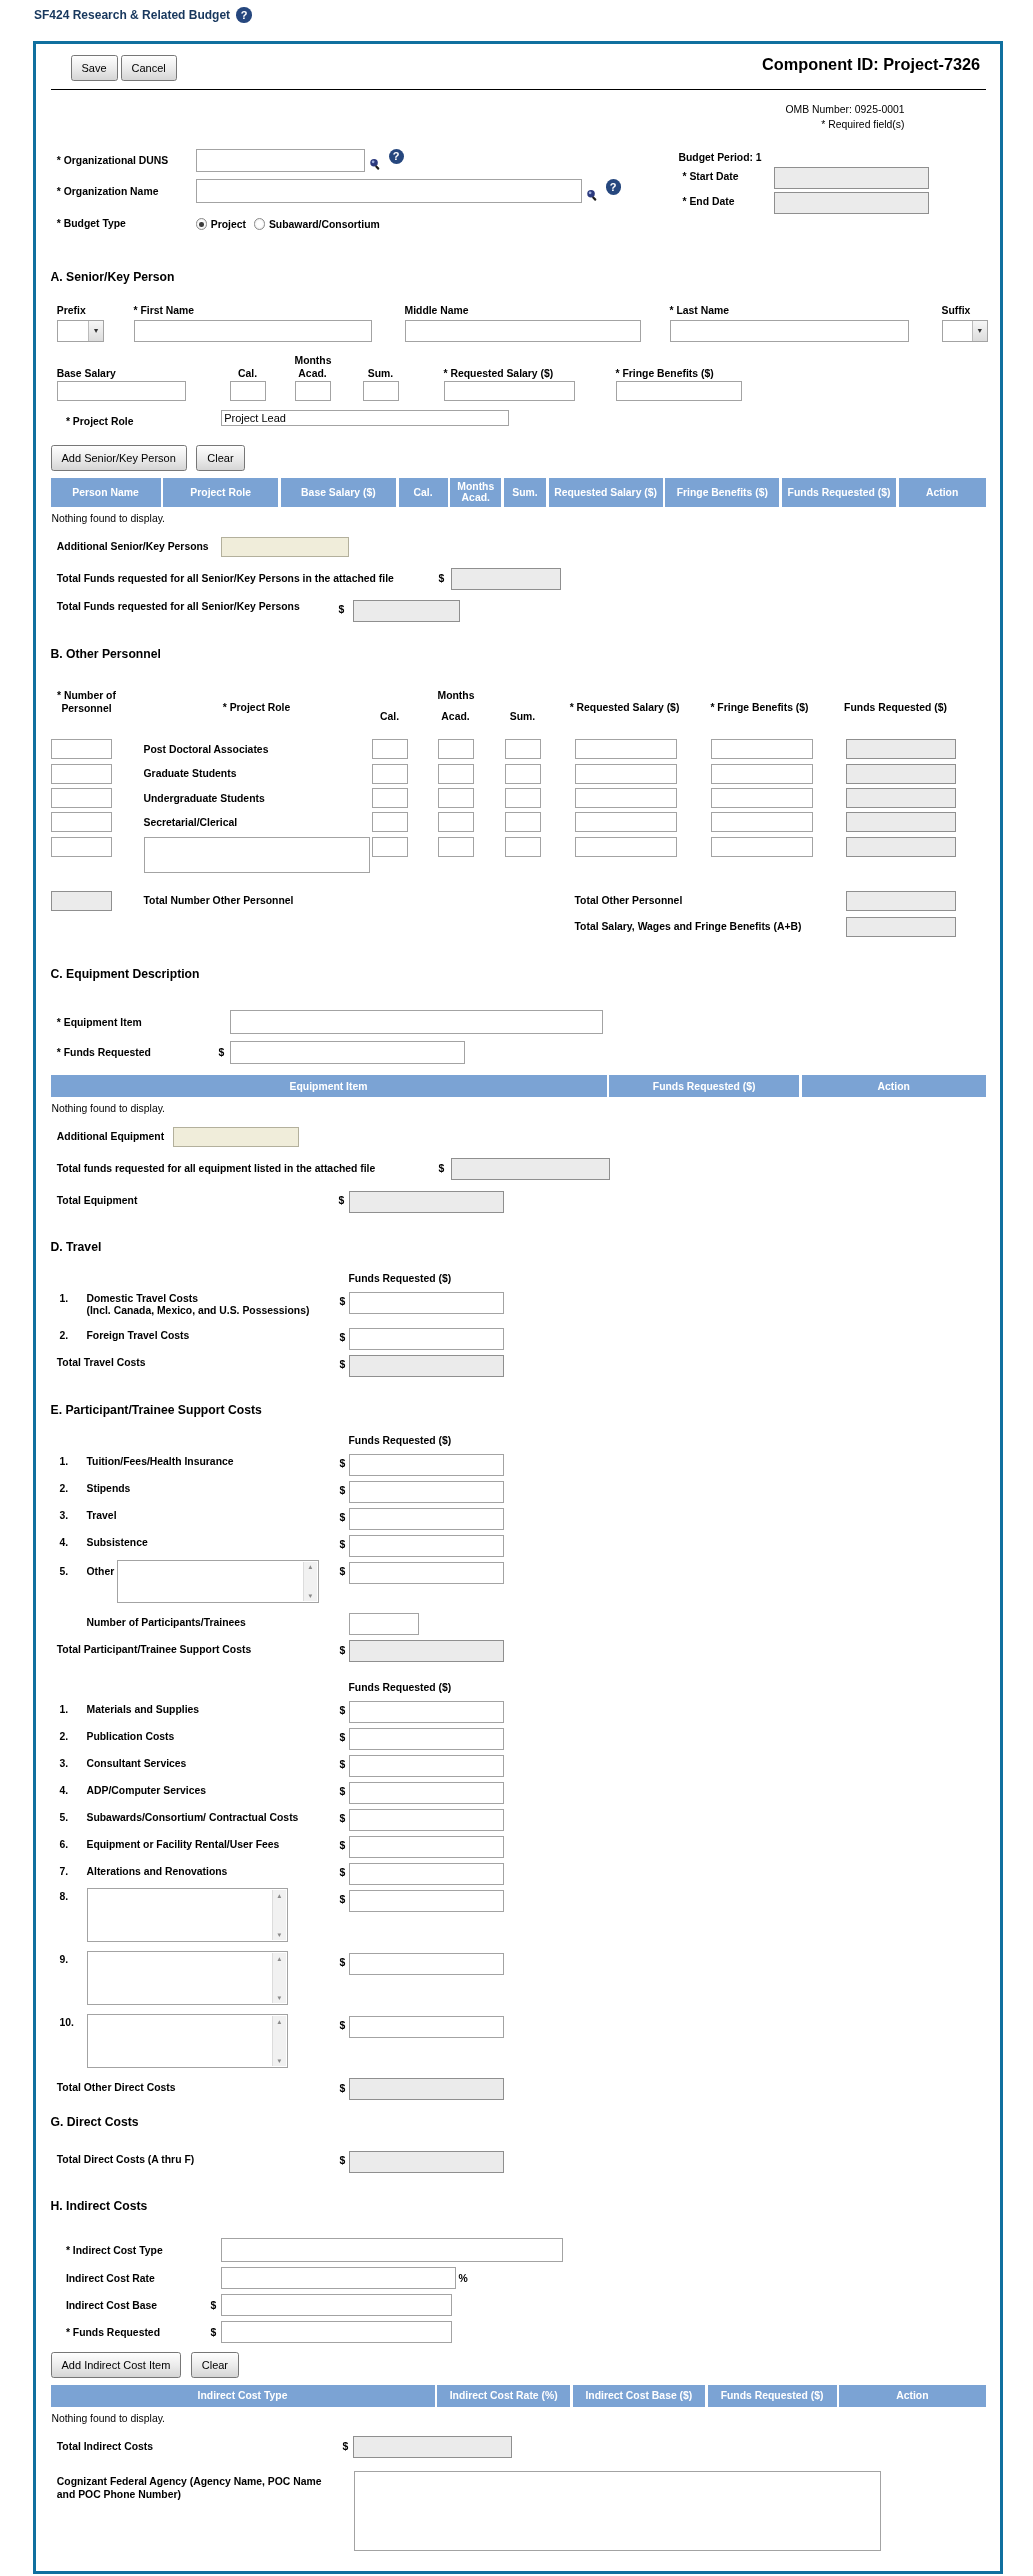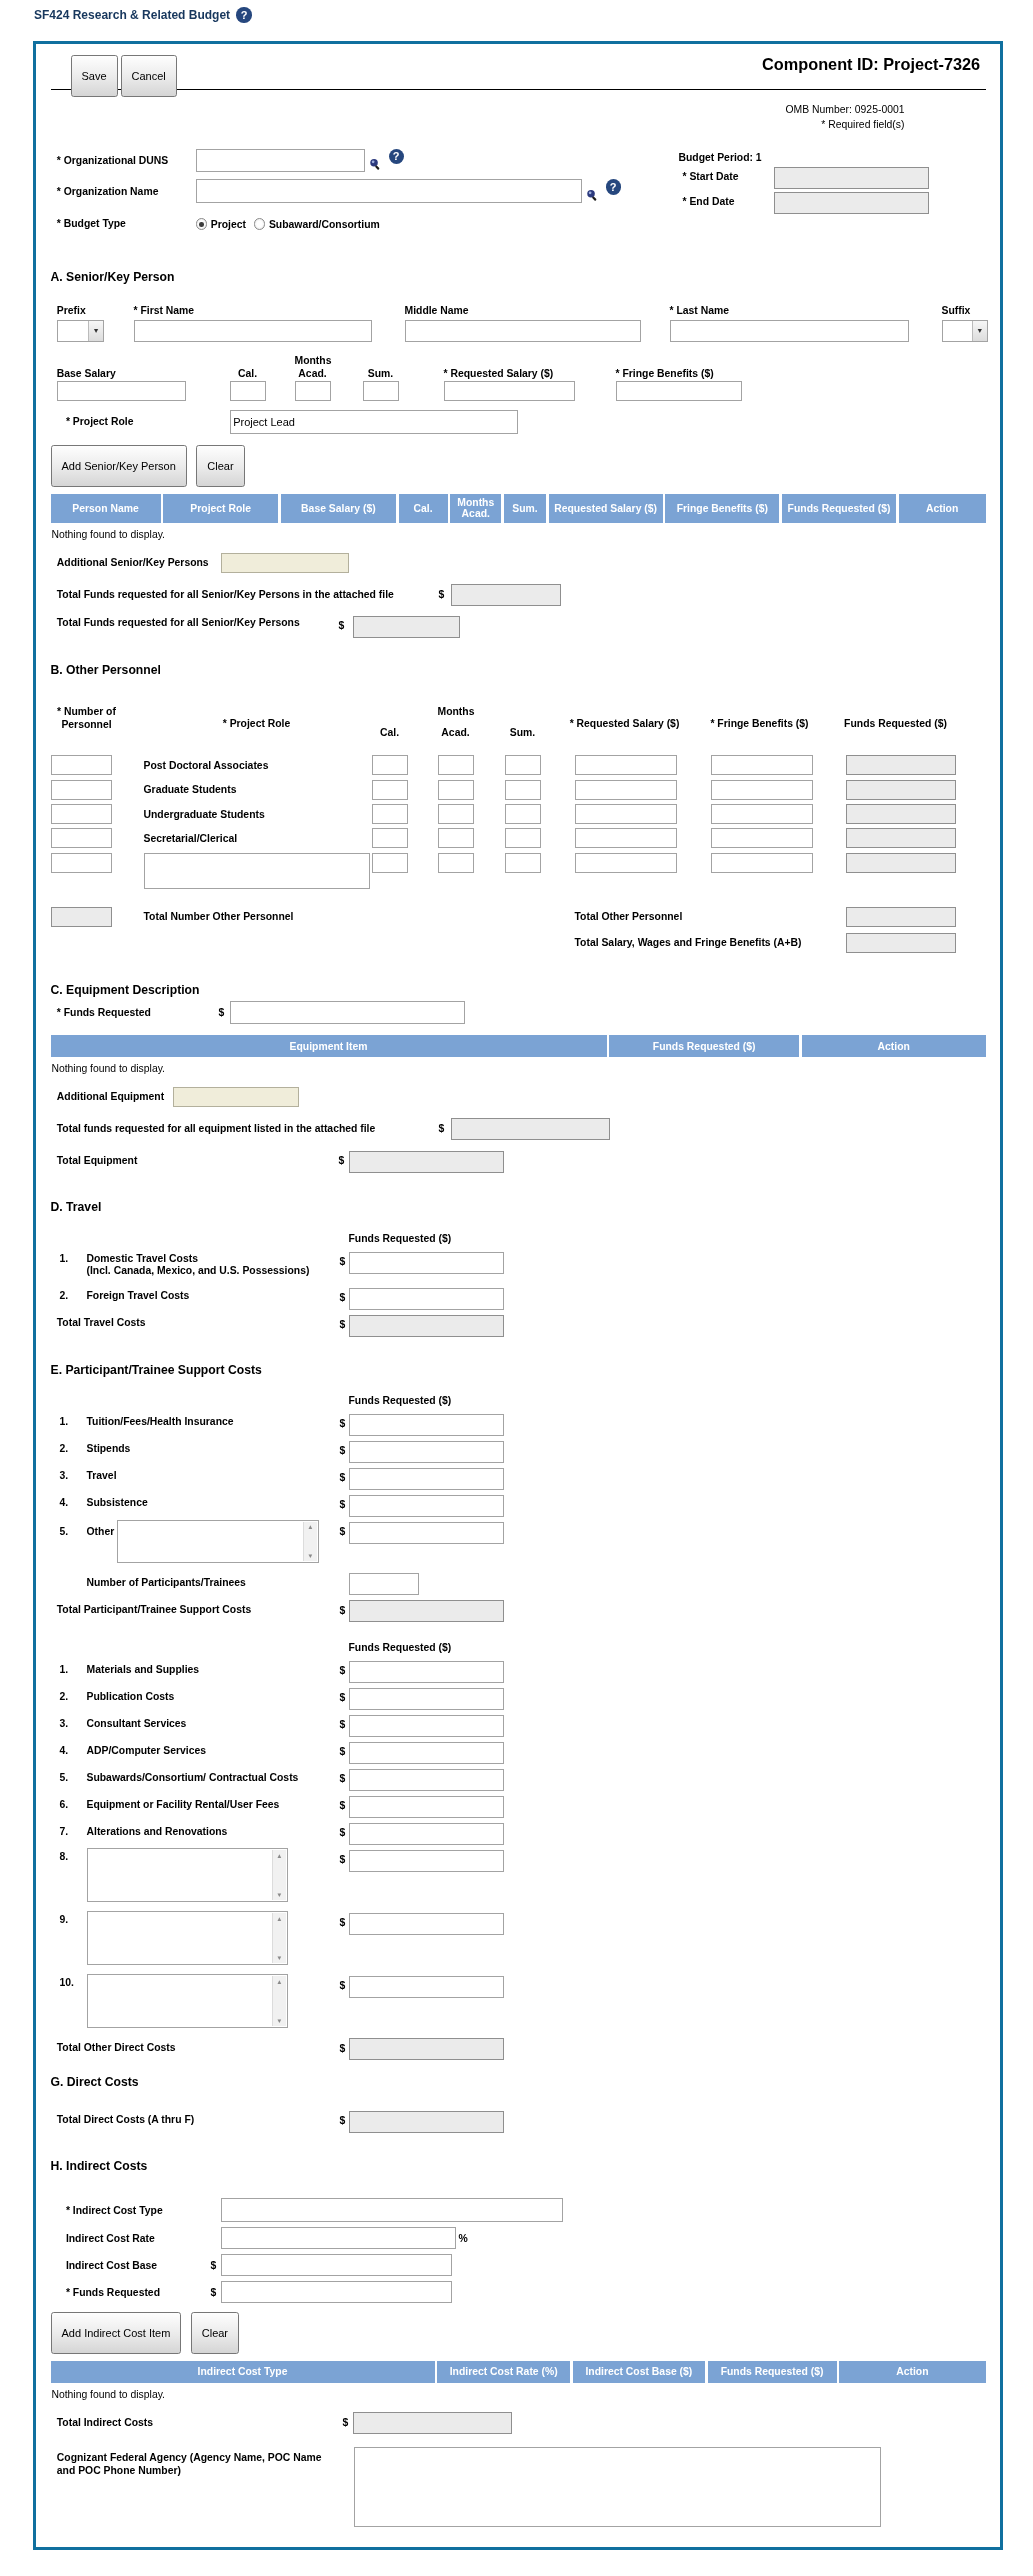--- a/index.html
+++ b/index.html
@@ -14,21 +14,21 @@
   .abs{position:absolute;box-sizing:border-box;}
   .lbl{font-size:10.4px;font-weight:bold;line-height:1.3;}
   .sec{font-size:12.2px;font-weight:bold;margin:0;}
   .inp{box-sizing:border-box;height:20px;border:0.9px solid #a3a3a3;background:#fff;padding:0 2.7px;
        font:11px "Liberation Sans",sans-serif;}
   .ro{background:#ebebeb;border-color:#8f8f8f;}
   .beige{background:#f0edda;border-color:#b3b09c;}
   .sel{display:flex;align-items:center;justify-content:flex-end;border:0.9px solid #a3a3a3;background:#fff;height:22px;}
   .sel .arr{width:13.6px;height:100%;display:flex;align-items:center;justify-content:center;
             background:linear-gradient(#f7f7f7,#dcdcdc);border-left:0.9px solid #bbb;font-size:7.2px;color:#333;}
-  .btn{display:inline-block;padding:14px 10px;font:11px "Liberation Sans",sans-serif;color:#000;
+  .btn{display:inline-block;padding:6px 10px;font:11px "Liberation Sans",sans-serif;color:#000;
        background:linear-gradient(#fefefe,#eaeaea 55%,#d5d5d5);border:0.9px solid #777;border-radius:2.7px;cursor:pointer;}
   .thead{display:flex;gap:2.7px;margin-top:7.2px;}
   .th{background:#7ba3d4;color:#fff;font-weight:bold;font-size:10.4px;text-align:center;
       display:flex;align-items:center;justify-content:center;box-sizing:border-box;padding:1.8px;}
   .nothing{font-size:10.4px;margin:6.3px 0 0 0.9px;}
   .radio{display:inline-block;width:11.7px;height:11.7px;border-radius:50%;border:0.9px solid #8a8a8a;
          background:radial-gradient(#fff 40%,#e2e2e2);vertical-align:-1.8px;box-sizing:border-box;}
   .radio.on::after{content:"";display:block;width:4.5px;height:4.5px;background:#3c3c3c;border-radius:50%;margin:2.7px auto;}
   .rlbl{font-size:10.4px;font-weight:bold;margin:0 3.6px;}
   .ta{box-sizing:border-box;border:0.9px solid #a3a3a3;background:#fff;position:relative;}
@@ -128,21 +128,21 @@
     <input class="inp abs" style="left: 6.3px; top: 28px; width: 129px;">
     <input class="inp abs" style="left: 179px; top: 28px; width: 36px;">
     <input class="inp abs" style="left: 244px; top: 28px; width: 36px;">
     <input class="inp abs" style="left: 312px; top: 28px; width: 36px;">
     <input class="inp abs" style="left: 393px; top: 28px; width: 131px;">
     <input class="inp abs" style="left: 565px; top: 28px; width: 126px;">
   </div>
 
   <div class="row" style="height:29px;margin-top:3.6px;">
     <span class="lbl abs" style="left:15.4px;top:6.3px;">* Project Role</span>
-    <input class="inp abs" style="left: 179px; top: 1.8px; width: 288px; height: 24px;" value="Project Lead">
+    <input class="inp abs" style="left: 170px; top: 1.8px; width: 288px; height: 16px;" value="Project Lead">
   </div>
 
   <div style="margin-top:7.2px;">
     <button class="btn">Add Senior/Key Person</button>
     <button class="btn" style="margin-left:5.4px;">Clear</button>
   </div>
 
   <div class="thead">
     <div class="th" style="width:110px;height:29px;">Person Name</div>
     <div class="th" style="width:115px;height:29px;">Project Role</div>
@@ -243,20 +243,24 @@
     <span class="lbl abs" style="left:524px;top:3.6px;">Total Other Personnel</span>
     <input class="inp ro abs" style="left: 795px; top: 0px; width: 110px;">
   </div>
   <div class="row" style="height:23.5px;margin-top:1px;">
     <span class="lbl abs" style="left:524px;top:3.6px;">Total Salary, Wages and Fringe Benefits (A+B)</span>
     <input class="inp ro abs" style="left: 795px; top: 0px; width: 110px;">
   </div>
 
   <div class="sec" style="margin-top:27px;">C. Equipment Description</div>
 
+  <div class="row" style="height:27px;margin-top:29px;">
+    <span class="lbl abs" style="left:6.3px;top:5.4px;">* Equipment Item</span>
+    <input class="inp abs" style="left: 179px; top: 0px; width: 373px; height: 23.5px;">
+  </div>
   <div class="row" style="height:27px;margin-top:3.6px;">
     <span class="lbl abs" style="left:6.3px;top:5.4px;">* Funds Requested</span>
     <span class="cur abs" style="left:168px;top:6.3px;">$</span>
     <input class="inp abs" style="left: 179px; top: 0px; width: 235px; height: 23.5px;">
   </div>
 
   <div class="thead">
     <div class="th" style="width:556px;height:22px;">Equipment Item</div>
     <div class="th" style="width:190px;height:22px;">Funds Requested ($)</div>
     <div class="th" style="flex:1;height:22px;">Action</div>

